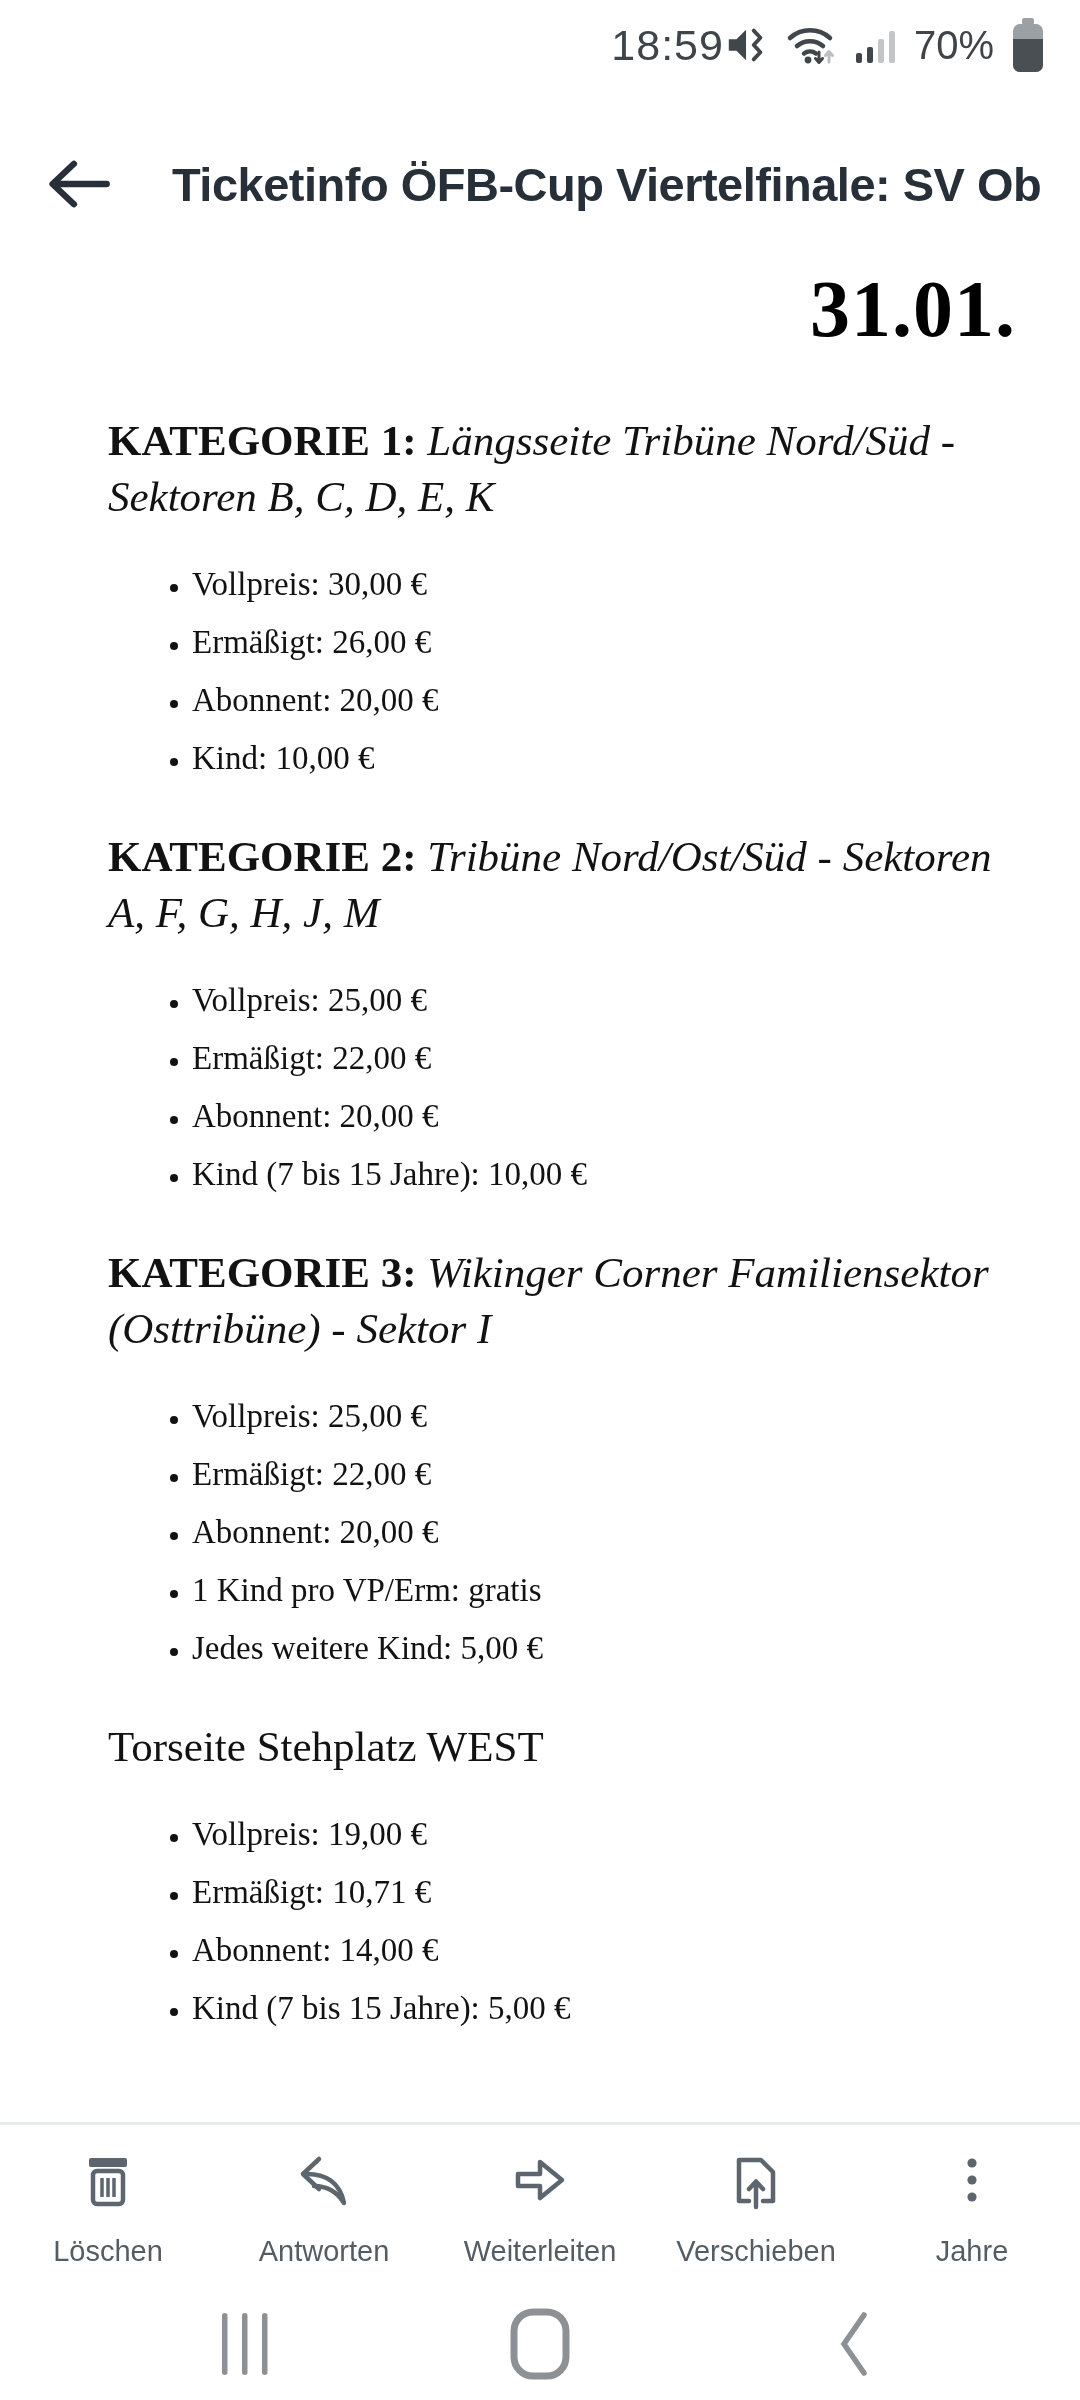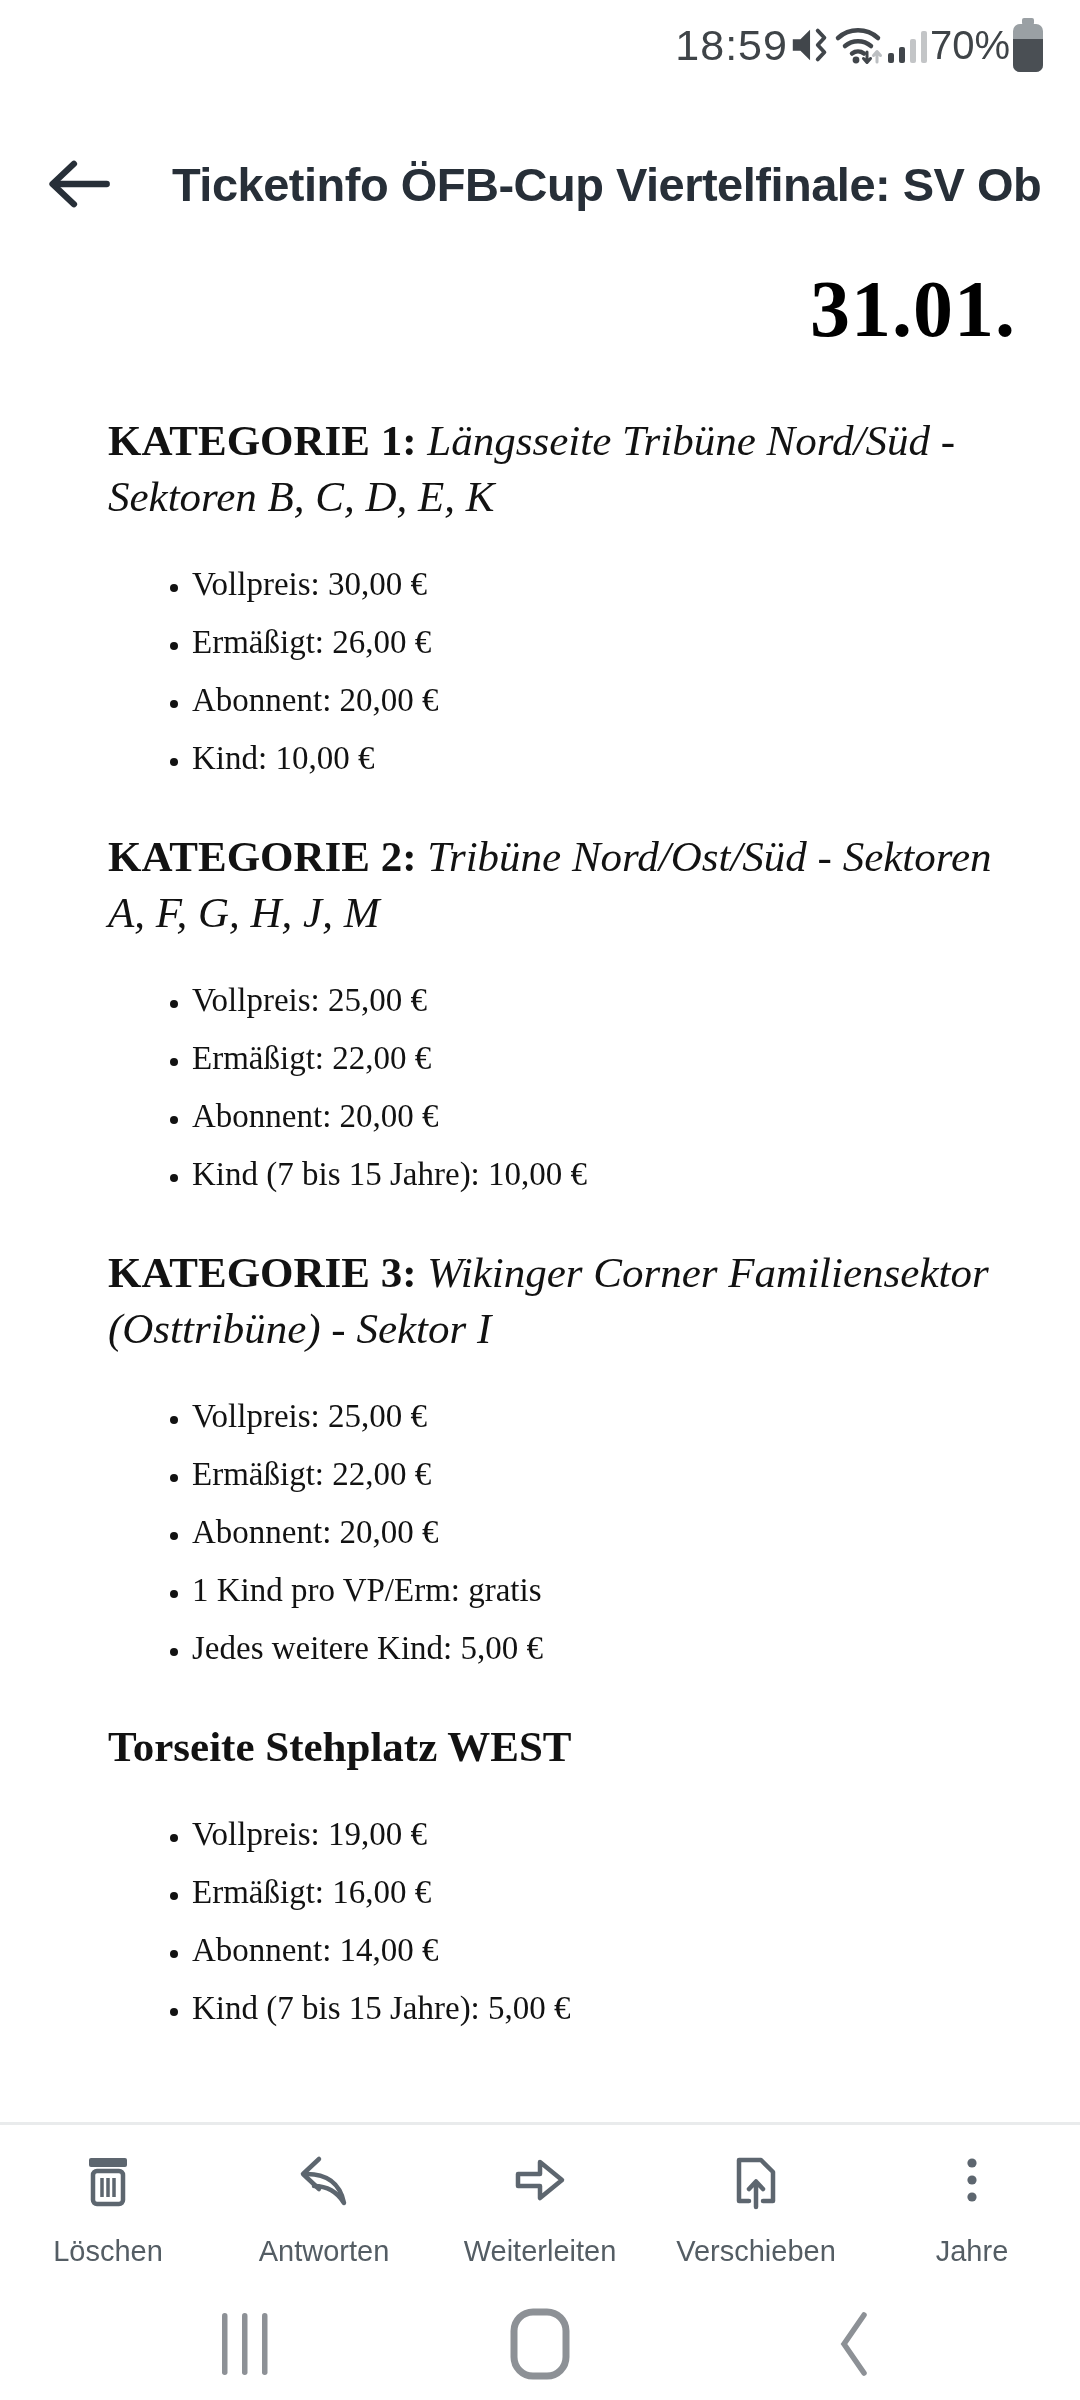--- a/index.html
+++ b/index.html
@@ -6,21 +6,21 @@
   html,body { width:1080px; height:2400px; background:#ffffff; overflow:hidden; }
   body { font-family:"Liberation Sans", sans-serif; position:relative; }
 
   
   .status-bar {
     position:absolute; top:0; left:0; right:0; height:76px;
     display:flex; align-items:center; justify-content:flex-end;
     padding:14px 34px 0 44px; color:#3f4448;
   }
   .status-time { font-size:43px; letter-spacing:1px; }
-  .status-icons { display:flex; align-items:center; }
+  .status-icons { display:flex; align-items:center; gap:16px; }
   .status-battery-text { font-size:40px; color:#3f4448; }
 
   
   .app-header {
     position:absolute; top:138px; left:0; right:0; height:92px;
     display:flex; align-items:center; padding:0 40px 0 42px; gap:56px;
   }
   .back-btn { background:none; border:none; width:74px; height:74px; display:flex; align-items:center; justify-content:center; cursor:pointer; flex:0 0 auto; }
   .header-title {
     font-size:47px; font-weight:bold; color:#272f38;
@@ -29,21 +29,21 @@
 
   
   .content {
     position:absolute; top:236px; left:108px; width:908px;
     font-family:"Liberation Serif", serif; color:#121212;
   }
   .date-heading { font-size:80px; font-weight:bold; color:#000; margin:28px 0 58px; letter-spacing:1px;text-align:right; }
   .section-heading { font-size:43px; line-height:56px; margin-top:42px; }
   .section-heading .cat-label { font-weight:bold; }
   .section-heading .cat-desc { font-style:italic; }
-  .section-heading.no-desc .cat-label { font-weight:bold; }
+  .section-heading.no-desc .cat-label { font-weight:normal; }
   .price-list { margin:30px 0 0 0; padding-left:84px; }
   .price-list li { font-size:33px; line-height:58px; }
   .price-list li::marker { font-size:26px; }
 
   
   .toolbar {
     position:absolute; top:2122px; left:0; right:0; height:168px;
     border-top:3px solid #e9ebec; background:#fff; display:flex;
   }
   .tool-btn {
@@ -139,21 +139,21 @@
     <li>Vollpreis: 25,00 €</li>
     <li>Ermäßigt: 22,00 €</li>
     <li>Abonnent: 20,00 €</li>
     <li>1 Kind pro VP/Erm: gratis</li>
     <li>Jedes weitere Kind: 5,00 €</li>
   </ul>
 
   <p class="section-heading no-desc"><span class="cat-label">Torseite Stehplatz WEST</span></p>
   <ul class="price-list">
     <li>Vollpreis: 19,00 €</li>
-    <li>Ermäßigt: 16,00 €</li>
+    <li>Ermäßigt: 10,71 €</li>
     <li>Abonnent: 14,00 €</li>
     <li>Kind (7 bis 15 Jahre): 5,00 €</li>
   </ul>
 </div>
 
 <div class="toolbar">
   <button class="tool-btn">
     <span>
       <svg width="64" height="64" viewBox="0 0 64 64">
         <rect x="13" y="9" width="38" height="9" rx="2" fill="#5d666f"></rect>

